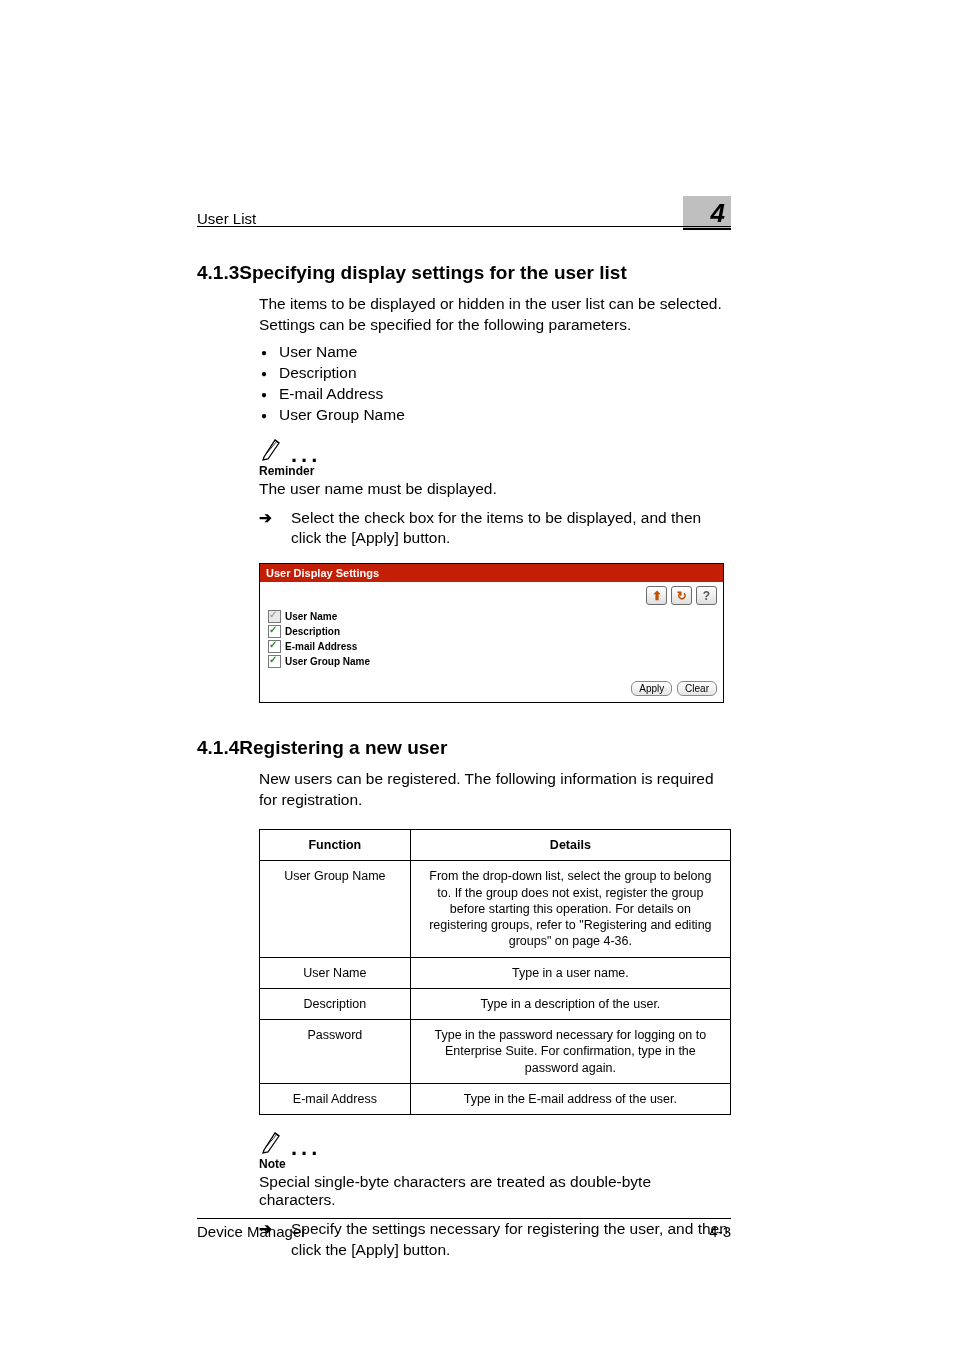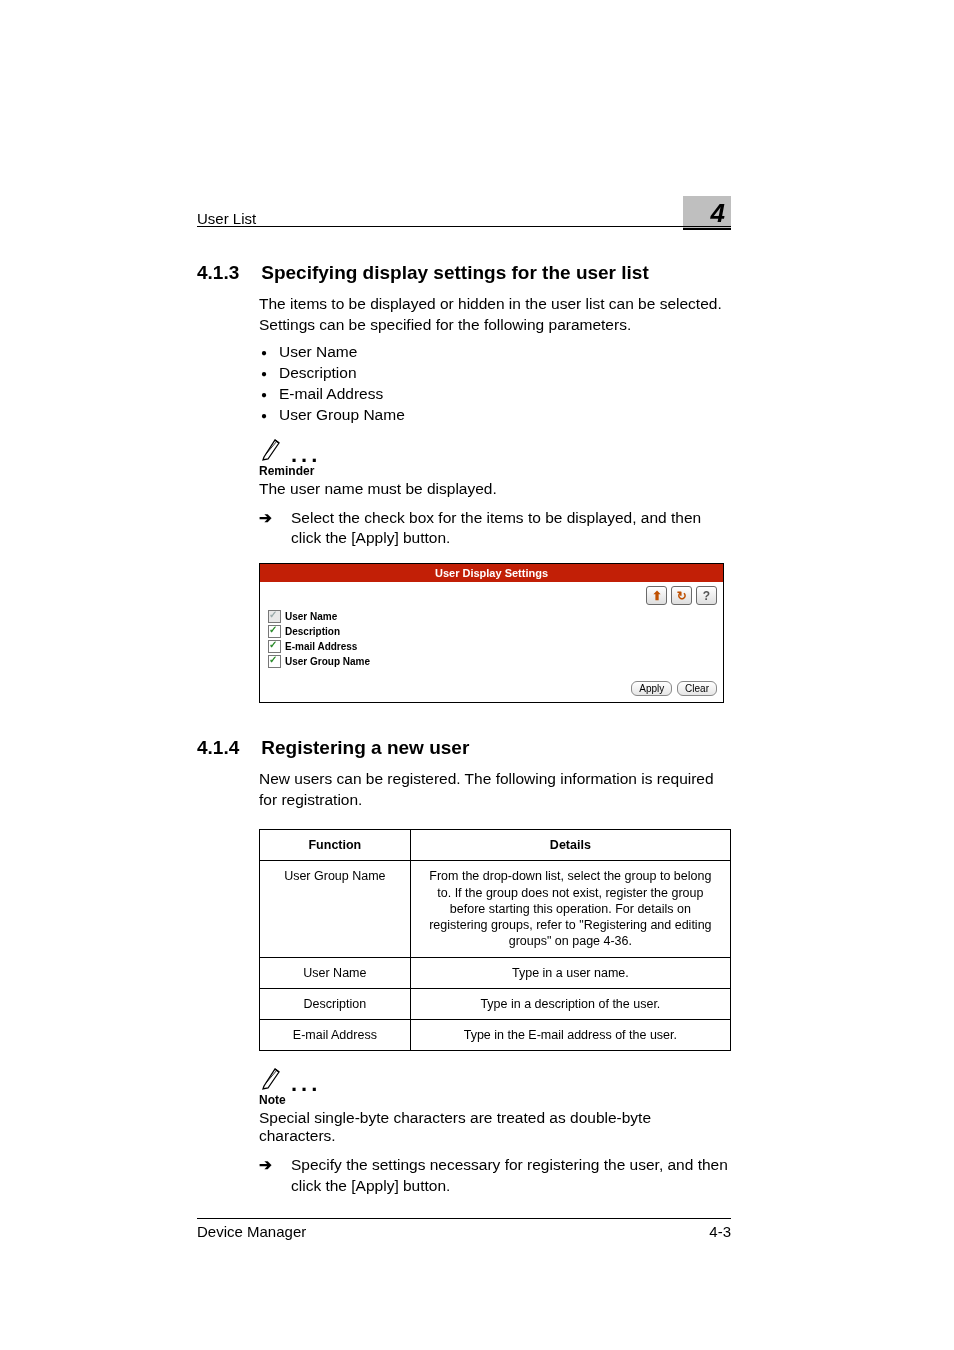--- a/index.html
+++ b/index.html
@@ -49,21 +49,20 @@
     line-height: 34px;
   }
   .content {
     position: absolute;
     left: 197px;
     right: 223px;
     top: 262px;
   }
   .sec-head {
     display: flex;
-    gap: 22px;
     font-weight: bold;
     font-size: 19px;
     margin-bottom: 10px;
   }
   .body-block {
     margin-left: 62px;
   }
   .para {
     font-size: 15.5px;
     line-height: 1.35;
@@ -125,23 +124,22 @@
     border: 1px solid #000;
     font-size: 10px;
     font-family: Arial, sans-serif;
     box-sizing: border-box;
     margin-bottom: 34px;
   }
   .shot-titlebar {
     background: #c21f06;
     color: #fff;
     font-weight: bold;
-    padding: 3px 14px;
+    padding: 3px 6px;
     font-size: 11px;
-    text-align: center;
   }
   .shot-iconrow {
     text-align: right;
     padding: 4px 6px 2px;
   }
   .mini-btn {
     display: inline-flex;
     align-items: center;
     justify-content: center;
     width: 19px;
@@ -303,20 +301,24 @@
             </tr>
         <tr>
               <td>User Name</td>
               <td>Type in a user name.</td>
             </tr>
         <tr>
               <td>Description</td>
               <td>Type in a description of the user.</td>
             </tr>
         <tr>
+              <td>Password</td>
+              <td>Type in the password necessary for logging on to Enterprise Suite. For confirmation, type in the password again.</td>
+            </tr>
+        <tr>
               <td>E-mail Address</td>
               <td>Type in the E-mail address of the user.</td>
             </tr>
       </tbody>
         </table>
 
       <div class="pen-row">
         <span class="pen-icon">
           <svg width="26" height="26" viewBox="0 0 26 26">
             <path d="M5 21 L16 4 L20 7 L9 23 L4 24 Z" fill="none" stroke="#000" stroke-width="1.3"></path>

